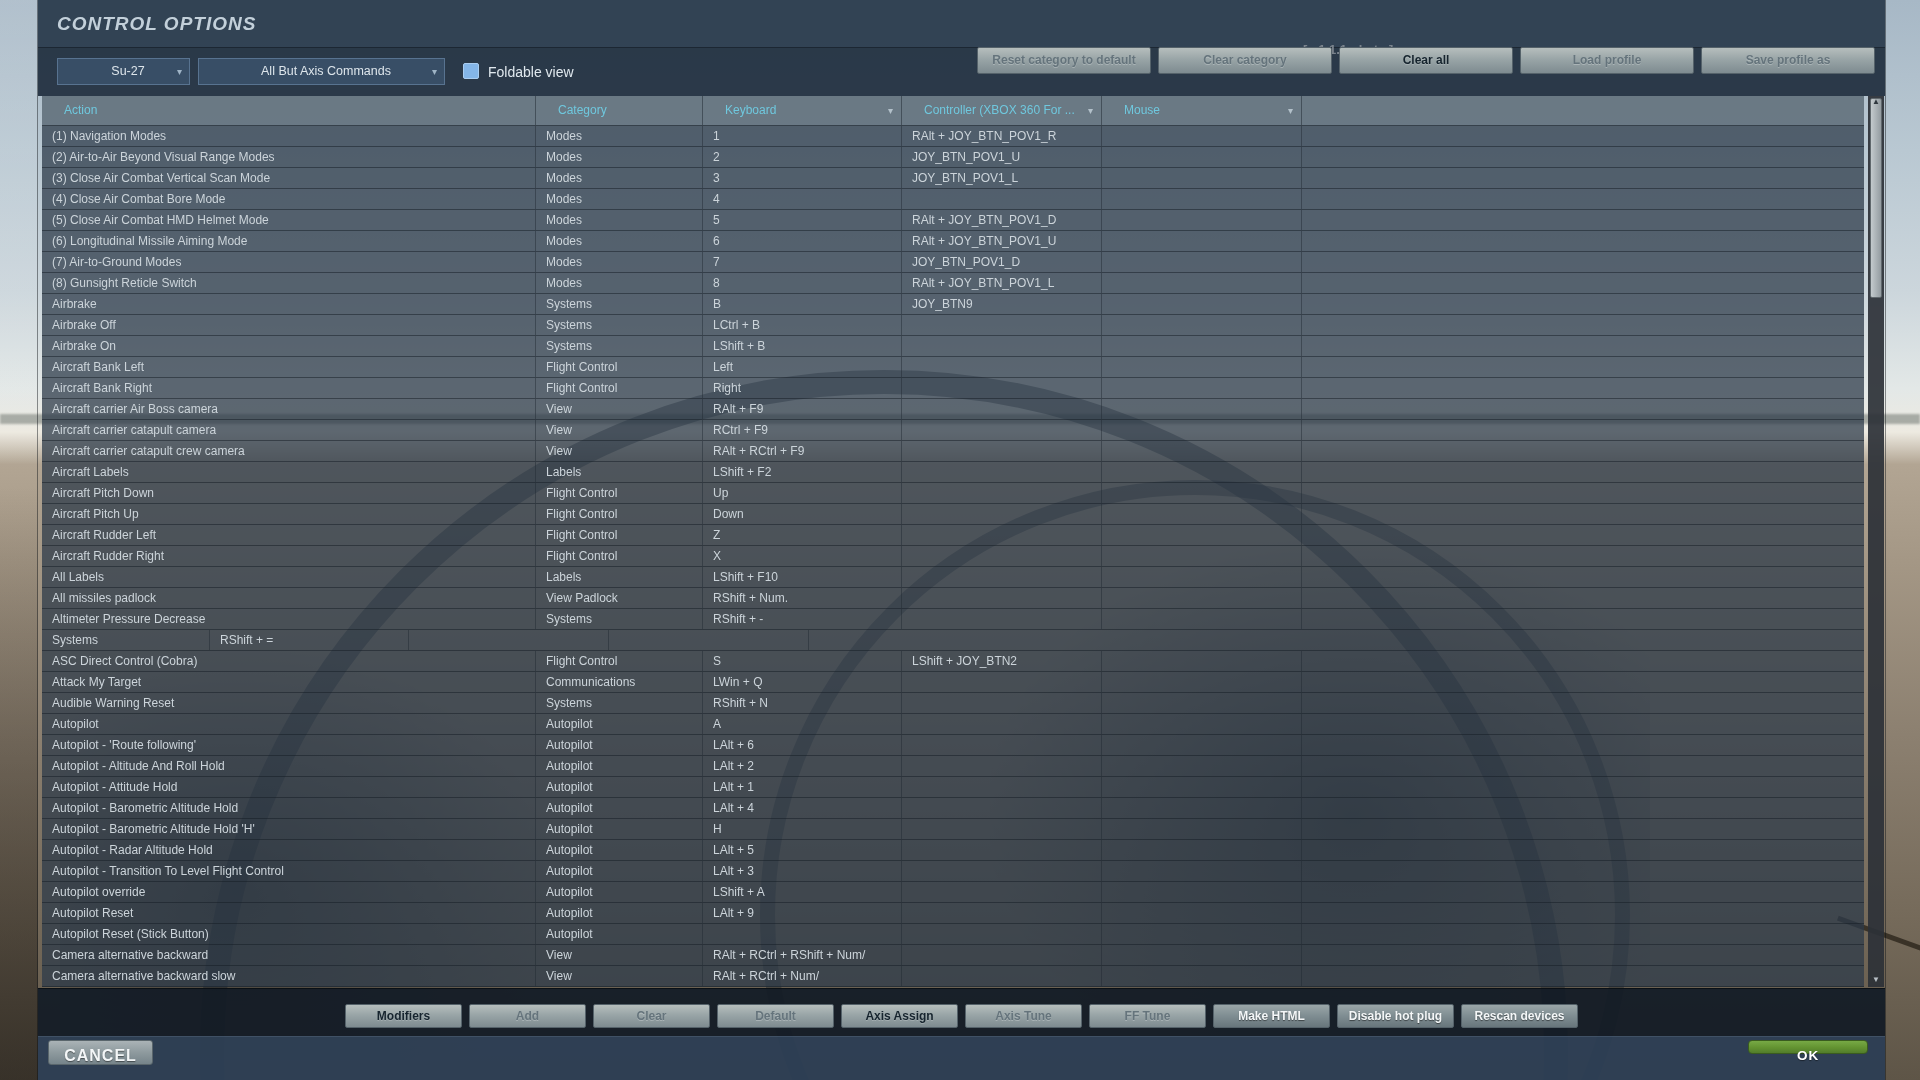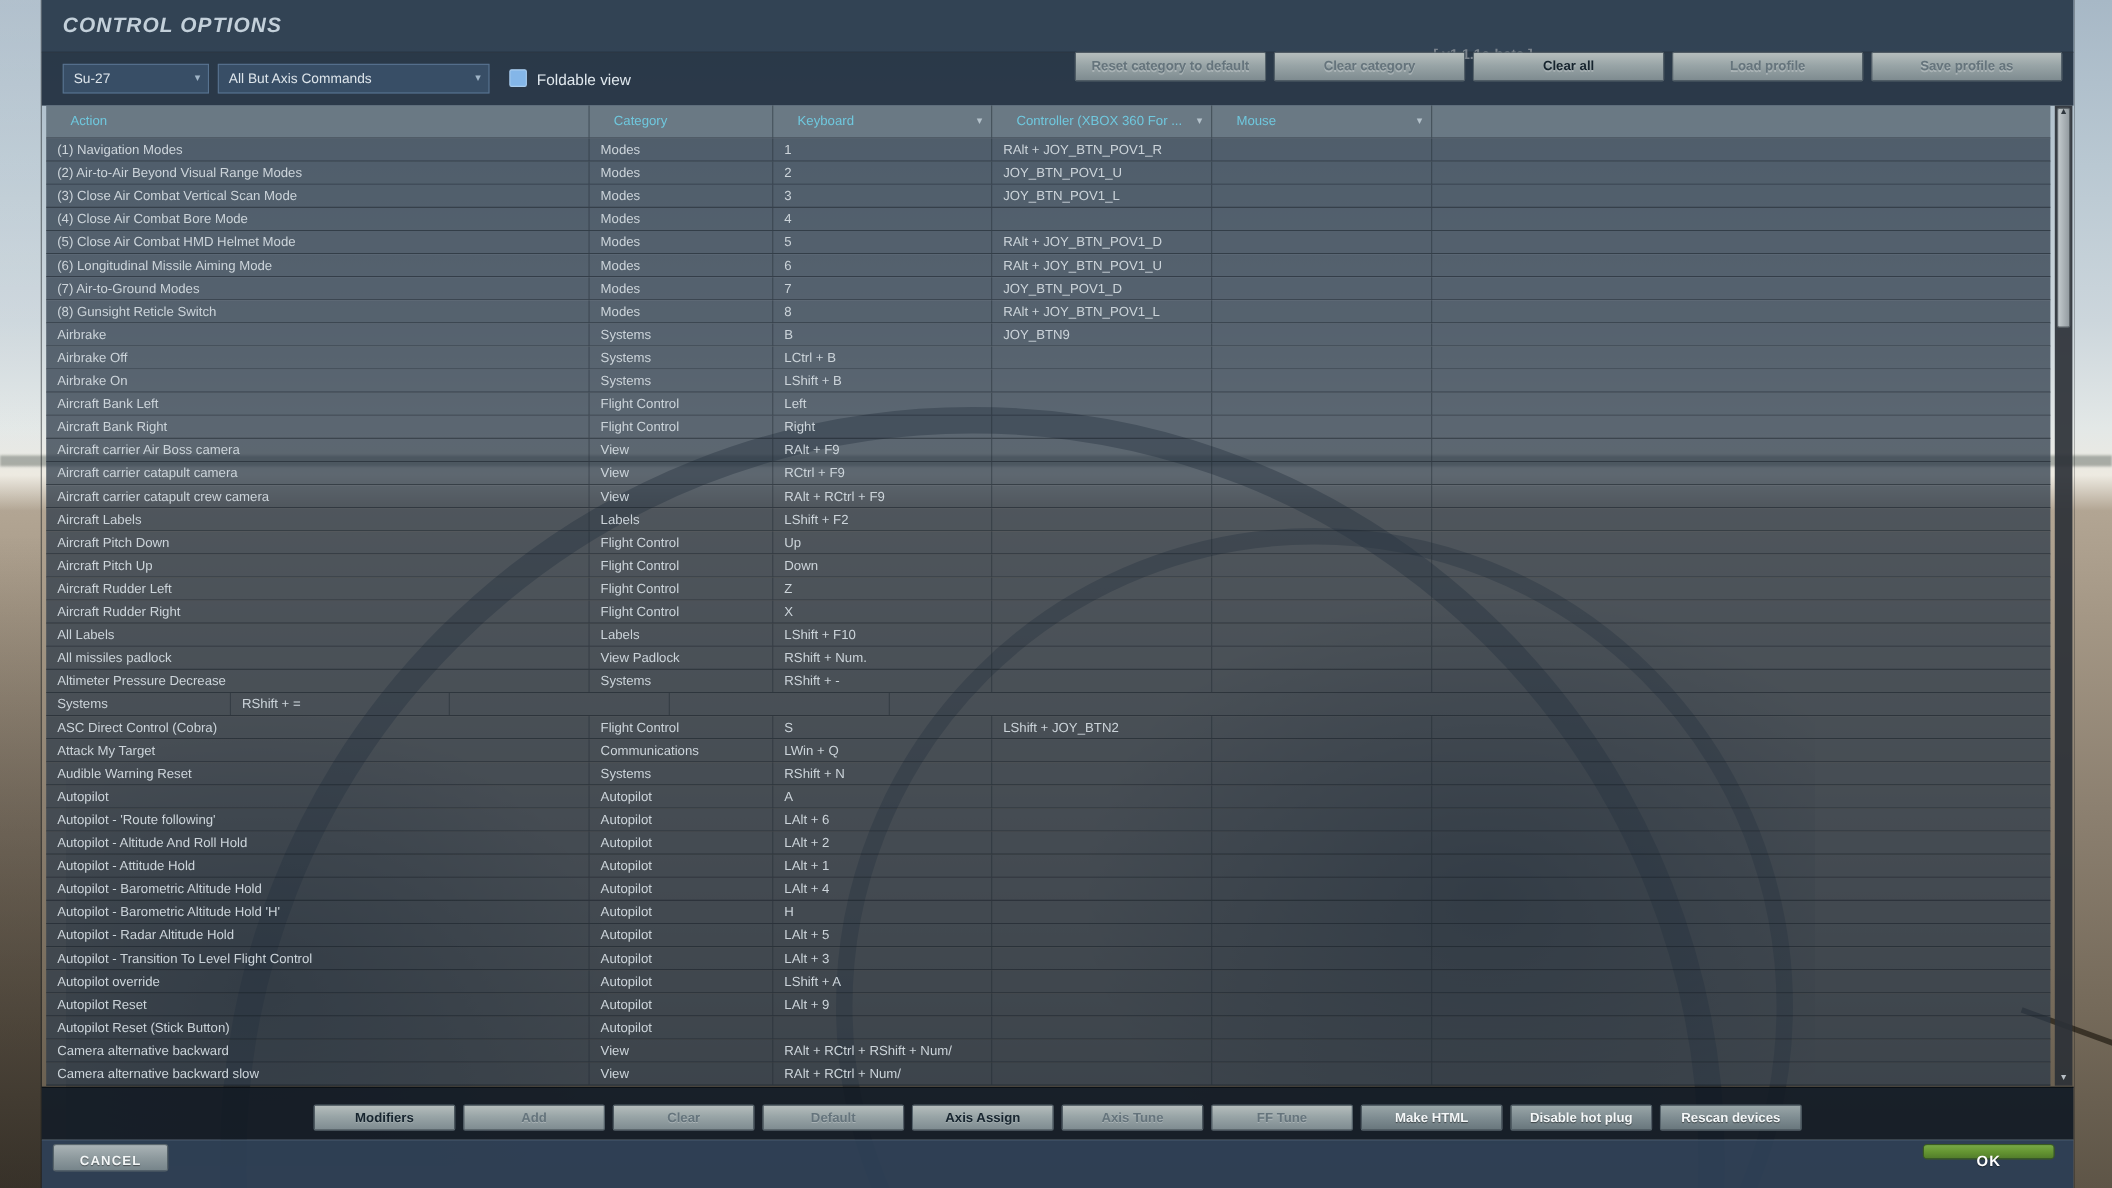--- a/index.html
+++ b/index.html
@@ -31,21 +31,21 @@
   .dialog{position:absolute;left:38px;top:0;width:1847px;height:1080px;z-index:1;
     box-shadow:0 0 0 1px rgba(10,15,20,0.45);}
   .titlebar{position:absolute;left:0;top:0;width:100%;height:48px;
     background:rgba(43,60,78,0.95);border-bottom:1px solid rgba(14,21,29,0.6);box-sizing:border-box;}
   .title{position:absolute;left:19px;top:0;line-height:47px;font-size:19px;font-weight:bold;
     font-style:italic;letter-spacing:1px;color:#c3d0da;}
   .toolbar{position:absolute;left:0;top:48px;width:100%;height:48px;
     background:rgba(32,46,62,0.93);}
   .dropdown{position:absolute;top:10px;height:27px;box-sizing:border-box;
     background:rgba(58,80,105,0.92);border:1px solid #587390;color:#dde5eb;
-    font-size:12.5px;line-height:25px;padding-left:9px;cursor:pointer;}
+    font-size:12.5px;line-height:25px;padding-left:9px;cursor:pointer;text-align:center;}
   .dd-aircraft{left:19px;width:133px;}
   .dd-category{left:160px;width:247px;}
   .dd-arrow{position:absolute;right:7px;top:0;font-size:10px;color:#9fb4c6;line-height:25px;}
   .checkbox{position:absolute;left:425px;top:15px;width:16px;height:16px;border-radius:2px;
     background:#84b6e8;border:1px solid #a9cdf0;box-sizing:border-box;cursor:pointer;}
   .cb-label{position:absolute;left:450px;top:0;line-height:48px;font-size:14px;color:#e0e8ee;}
   .version{position:absolute;left:1265px;top:-6px;font-size:13px;font-weight:bold;
     color:#7a838c;z-index:0;}
   .top-buttons{position:absolute;right:10px;top:-1px;display:flex;gap:7px;z-index:2;}
   .btn{box-sizing:border-box;border:1px solid #55626a;border-radius:2px;
@@ -85,28 +85,28 @@
   .sb-thumb{position:absolute;left:2px;top:2px;width:12px;height:200px;border-radius:2px;
     background:linear-gradient(90deg,#c3cacd,#949ca1);border:1px solid #60686d;
     box-sizing:border-box;cursor:pointer;}
   .sb-down{position:absolute;left:0;bottom:1px;width:16px;height:12px;text-align:center;
     font-size:8px;line-height:12px;color:#b9c0c6;cursor:pointer;}
 
   
   .actionbar{position:absolute;left:0;top:988px;width:100%;height:48px;
     background:rgba(18,27,38,0.93);border-top:1px solid rgba(8,13,18,0.8);
     box-sizing:border-box;display:flex;justify-content:center;gap:7px;padding-top:15px;}
-  .actionbar .btn{width:129px;height:24px;line-height:22px;}
+  .actionbar .btn{width:117px;height:24px;line-height:22px;}
   .footer{position:absolute;left:0;top:1036px;width:100%;height:44px;
     background:rgba(44,62,84,0.95);border-top:1px solid rgba(96,116,136,0.35);
     box-sizing:border-box;}
   .btn-cancel{position:absolute;left:10px;top:3px;width:105px;height:25px;
     border-radius:3px;border:1px solid #5a666c;box-sizing:border-box;cursor:pointer;
     background:linear-gradient(180deg,#aab3b6 0%,#8e9a9e 50%,#76848a 100%);
-    color:#f3f6f7;font-weight:bold;font-size:12px;letter-spacing:1px;text-align:center;
+    color:#f3f6f7;font-weight:bold;font-size:16px;letter-spacing:1px;text-align:center;
     line-height:29px;text-shadow:0 1px 1px rgba(0,0,0,0.45);
     font-family:"Liberation Sans",sans-serif;}
   .btn-ok{position:absolute;right:17px;top:3px;width:120px;height:14px;
     border-radius:4px;border:1px solid #3a5c1f;box-sizing:border-box;cursor:pointer;
     background:linear-gradient(180deg,#77a945 0%,#639331 55%,#527d2b 100%);
     color:#fff;font-weight:bold;font-size:13.5px;letter-spacing:1px;text-align:center;
     line-height:29px;text-shadow:0 1px 1px rgba(0,0,0,0.45);
     font-family:"Liberation Sans",sans-serif;}
 </style>
 </head>

